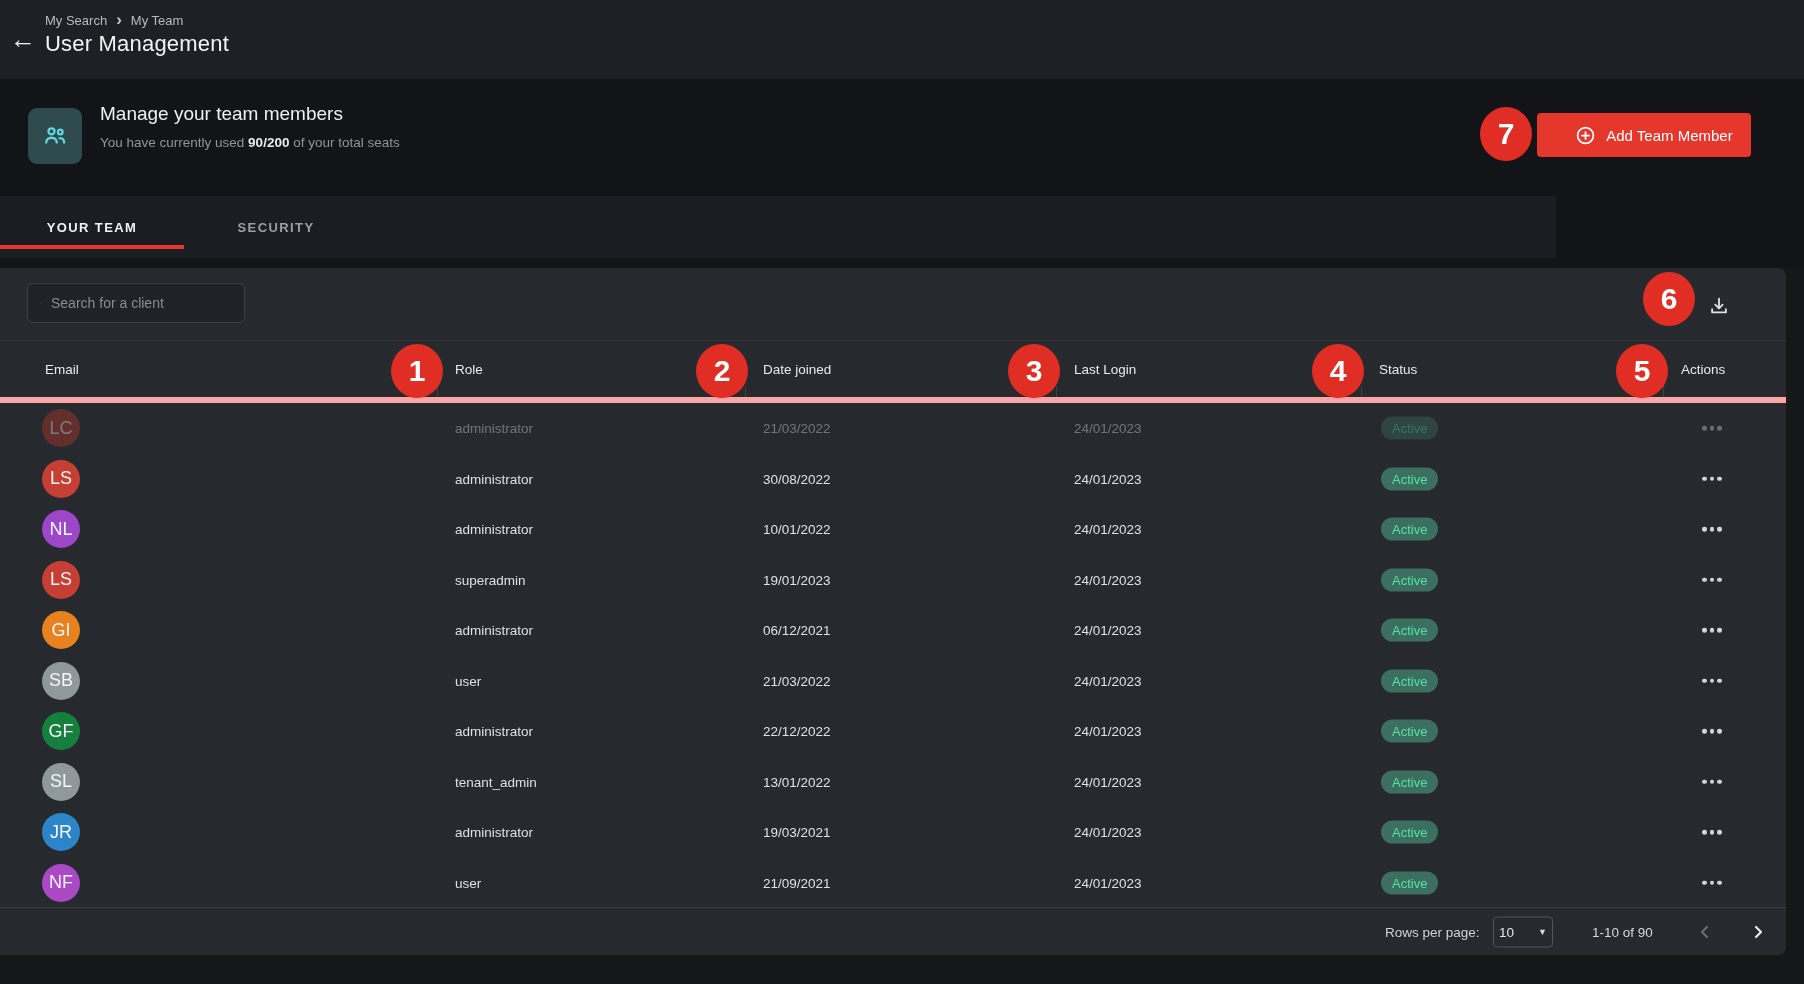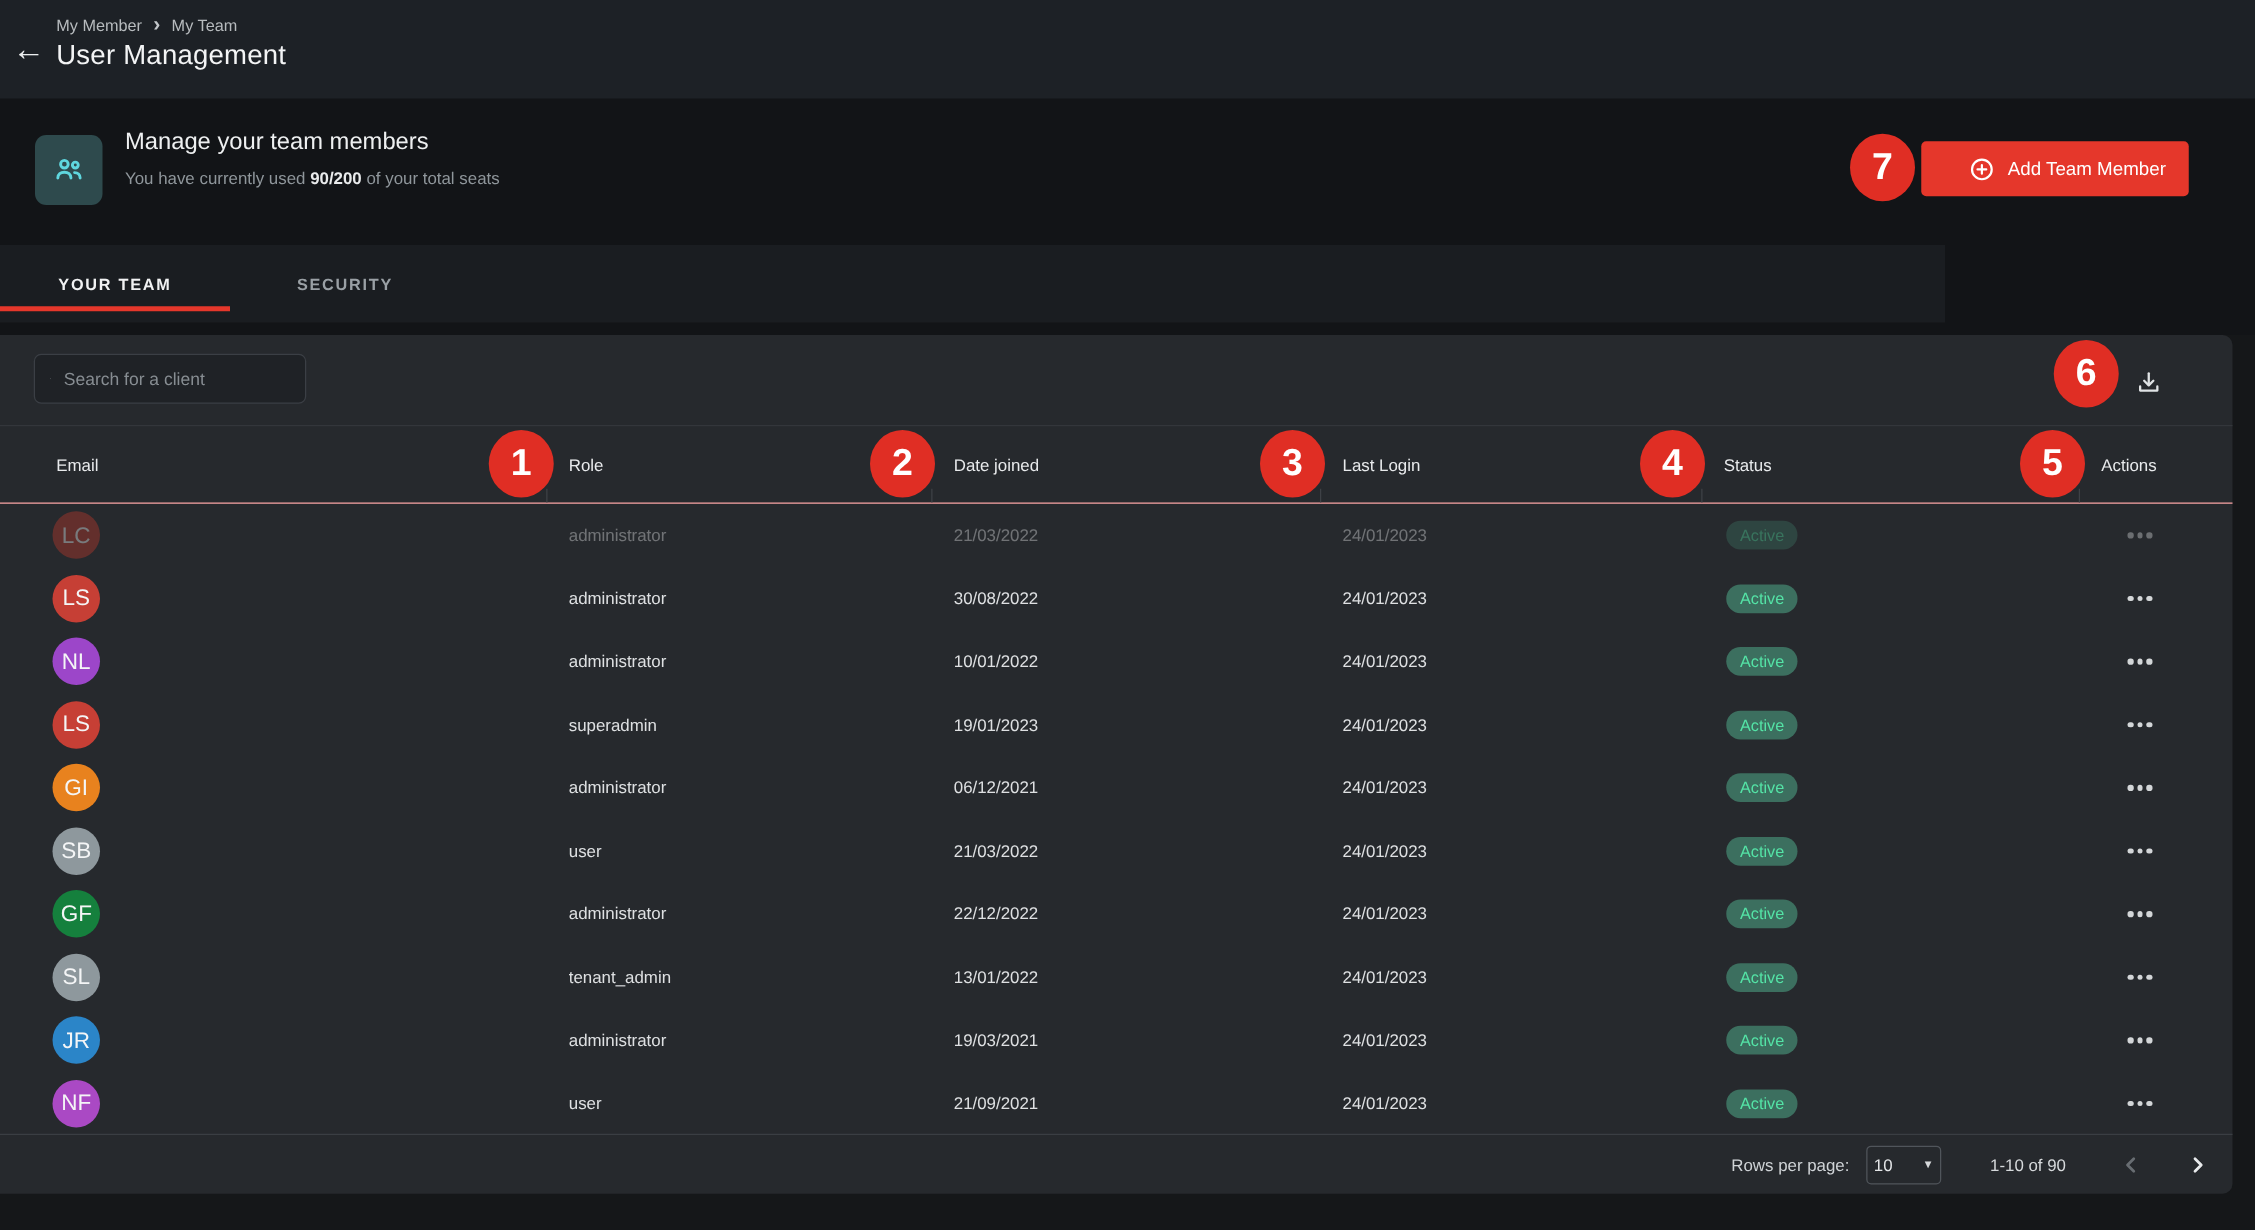--- a/index.html
+++ b/index.html
@@ -33,21 +33,21 @@
   .tab.active::after { content:""; position:absolute; left:0; bottom:9px; width:100%; height:4px; background:var(--accent); }
 
   
   .panel { position:absolute; left:0; top:268px; width:1786px; height:687px; background:var(--panel); border-radius:0 8px 8px 0;padding-left:48px; }
 
   .search-box { position:absolute; left:27px; top:15px; width:218px; height:40px; background:#1f2226; border:1px solid #3b3f45; border-radius:6px; display:flex; align-items:center; padding:0 12px; gap:10px; }
   .search-box input { flex:1; background:transparent; border:none; outline:none; color:#d7dadc; font-family:inherit; font-size:14px; }
   .search-box input::placeholder { color:#878d92; }
   .download-btn { position:absolute; left:1703px; top:22px; width:32px; height:32px; background:transparent; border:none; cursor:pointer; display:flex; align-items:center; justify-content:center; }
 
-  .thead { position:absolute; left:0; top:72px; width:100%; height:63px; border-top:1px solid #33363b; border-bottom:1px solid #fca5a5; font-size:13.5px; color:#e8eaec; }
+  .thead { position:absolute; left:0; top:72px; width:100%; height:63px; border-top:1px solid #33363b; border-bottom:6px solid #fca5a5; font-size:13.5px; color:#e8eaec; }
   .thead span { position:absolute; top:50%; transform:translateY(-50%); }
   .tick { position:absolute; bottom:0; width:1px; height:11px; background:#3e4146; }
   .col-email{left:45px} .col-role{left:455px} .col-date{left:763px} .col-last{left:1074px} .col-status{left:1379px} .col-actions{left:1681px}
 
   .rows { position:absolute; left:0; top:135px; width:100%; }
   .trow { position:relative; width:100%; height:50.5px; font-size:13.5px; color:#dee0e2; }
   .trow.dimmed { opacity:.4; }
   .avatar { position:absolute; left:42px; top:6px; width:38px; height:38px; border-radius:50%; display:flex; align-items:center; justify-content:center; font-size:18px; color:#f4f5f6; }
   .cell { position:absolute; top:50%; transform:translateY(-50%); }
   .cell-role{left:455px} .cell-date{left:763px} .cell-last{left:1074px}
@@ -66,21 +66,21 @@
 
   
   .ann { position:absolute; width:52px; height:54px; border-radius:50%; background:var(--annotation); color:#fff; font-size:30px; font-weight:bold; display:flex; align-items:center; justify-content:center; z-index:50; }
 </style>
 </head>
 <body>
 
 <header class="app-header">
   <div class="back-arrow">←</div>
   <nav class="breadcrumb">
-    <span>My Member</span>
+    <span>My Search</span>
     <span class="sep">›</span>
     <span>My Team</span>
   </nav>
   <h1 class="page-title">User Management</h1>
 </header>
 
 <section class="band">
   <div class="banner-tile">
     <svg width="28" height="28" viewBox="0 0 24 24" fill="none" stroke="#5fd7de" stroke-width="2" stroke-linecap="round" stroke-linejoin="round">
       <circle cx="9" cy="8" r="2.6"></circle>

